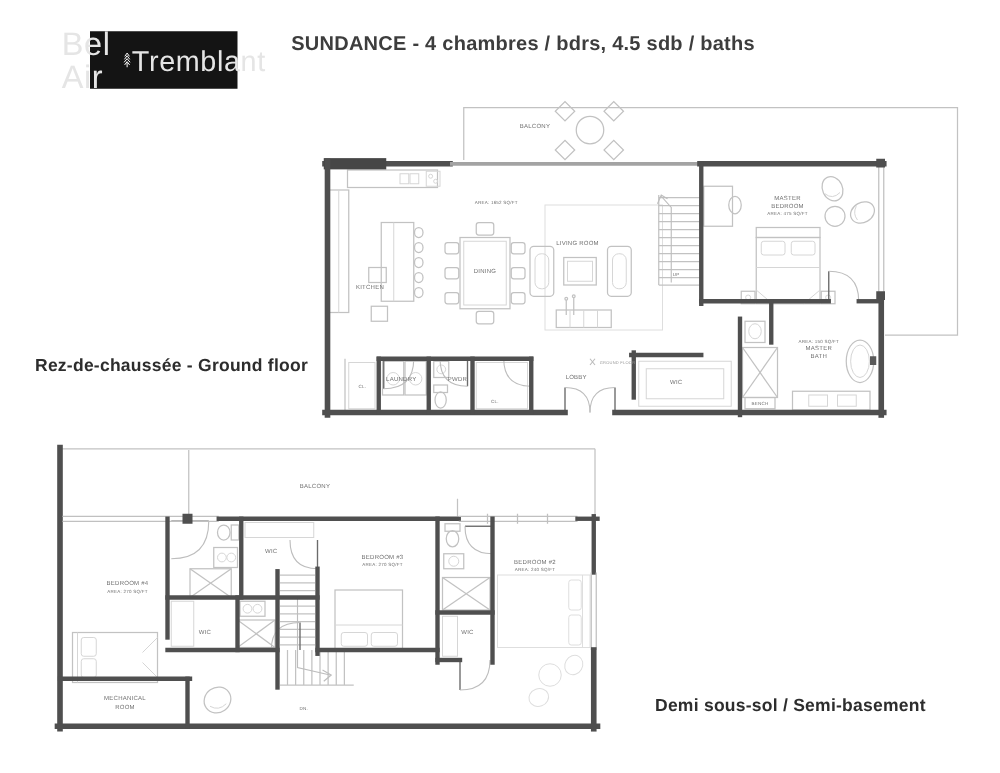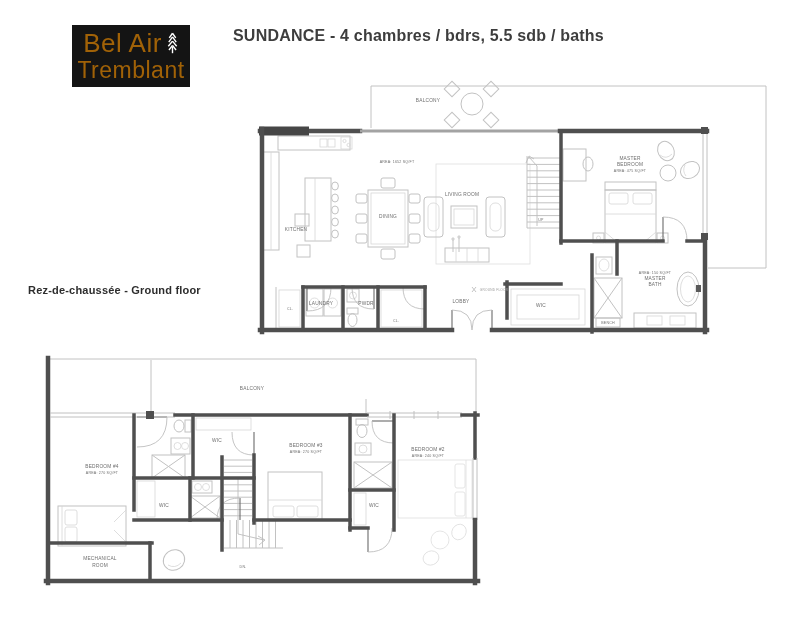--- a/index.html
+++ b/index.html
@@ -1,24 +1,24 @@
 <!DOCTYPE html>
 <html><head>
 <meta charset="utf-8">
 <style>
   html,body{margin:0;padding:0;background:#ffffff;}
   .page{position:relative;width:800px;height:618px;background:#ffffff;overflow:hidden;
         font-family:"Liberation Sans",sans-serif;}
-  .logo{position:absolute;left:72px;top:25px;width:118px;height:62px;background:#141414;
-        color:#a16207;display:flex;flex-direction:column;align-items:center;justify-content:center;line-height:1;}
+  .logo{position:absolute;left:72px;top:25px;width:118px;height:46px;background:#141414;
+        color:#e5e5e5;display:flex;flex-direction:row;align-items:center;justify-content:center;line-height:1;}
   .logo-row{display:flex;align-items:center;gap:4px;}
   .logo-line1{font-size:26px;font-weight:400;letter-spacing:0.5px;}
   .logo-line2{font-size:23px;font-weight:400;letter-spacing:0.5px;margin-top:3px;}
   .title{position:absolute;left:233px;top:27px;font-size:16px;font-weight:bold;color:#3d3d3d;letter-spacing:0.2px;}
-  .caption{position:absolute;font-size:11px;font-weight:bold;color:#2d2d2d;letter-spacing:0.2px;}
+  .caption{position:absolute;font-size:14px;font-weight:bold;color:#2d2d2d;letter-spacing:0.2px;}
   .caption.gf{left:28px;top:284px;}
   .caption.bs{left:524px;top:556px;}
   svg.plan{position:absolute;left:0;top:0;}
   .wall{stroke:#4f4f4f;stroke-width:4.5;fill:none;stroke-linecap:square;}
   .wall-i{stroke:#4f4f4f;stroke-width:3.5;fill:none;stroke-linecap:square;}
   .glass{stroke:#a3a3a3;stroke-width:3;fill:none;}
   .win{stroke:#c0c0c0;stroke-width:1;fill:none;}
   .lt{stroke:#c2c2c2;stroke-width:1;fill:none;}
   .lt2{stroke:#d6d6d6;stroke-width:0.8;fill:none;}
   .ult{stroke:#dedede;stroke-width:0.8;fill:none;}
@@ -41,21 +41,21 @@
           <path d="M7,1.5 L3.5,6.5 M7,1.5 L10.5,6.5"></path>
           <path d="M7,5.5 L3,11 M7,5.5 L11,11"></path>
           <path d="M7,10 L2.5,15.5 M7,10 L11.5,15.5"></path>
           <path d="M7,14.5 L3.2,19.5 M7,14.5 L10.8,19.5"></path>
           <path d="M7,16 L7,23"></path>
         </g>
       </svg>
     </div>
     <div class="logo-line2">Tremblant</div>
   </div>
-  <div class="title">SUNDANCE - 4 chambres / bdrs, 5.5 sdb / baths</div>
+  <div class="title">SUNDANCE - 4 chambres / bdrs, 4.5 sdb / baths</div>
 
   <svg class="plan" width="800" height="618" viewBox="0 0 800 618">
 
     <g>
 
       <g>
         <path class="lt" d="M371,128 V86 H766 V268 H708"></path>
         <circle class="lt" cx="472" cy="104" r="11"></circle>
         <rect class="lt" x="-5.5" y="-5.5" width="11" height="11" transform="translate(452,89) rotate(45)"></rect>
         <rect class="lt" x="-5.5" y="-5.5" width="11" height="11" transform="translate(491,89) rotate(45)"></rect>
@@ -393,13 +393,14 @@
       <text class="lbl" x="428" y="451">BEDROOM #2</text>
       <text class="lbl lbl-s" x="428" y="457">AREA: 240 SQ/FT</text>
       <text class="lbl" x="374" y="507">WIC</text>
       <text class="lbl" x="100" y="560">MECHANICAL</text>
       <text class="lbl" x="100" y="567">ROOM</text>
       <text class="lbl lbl-s" x="243" y="568">DN.</text>
     </g>
   </svg>
 
   <div class="caption gf">Rez-de-chaussée - Ground floor</div>
+  <div class="caption bs">Demi sous-sol / Semi-basement</div>
 </div>
 
 </body></html>

